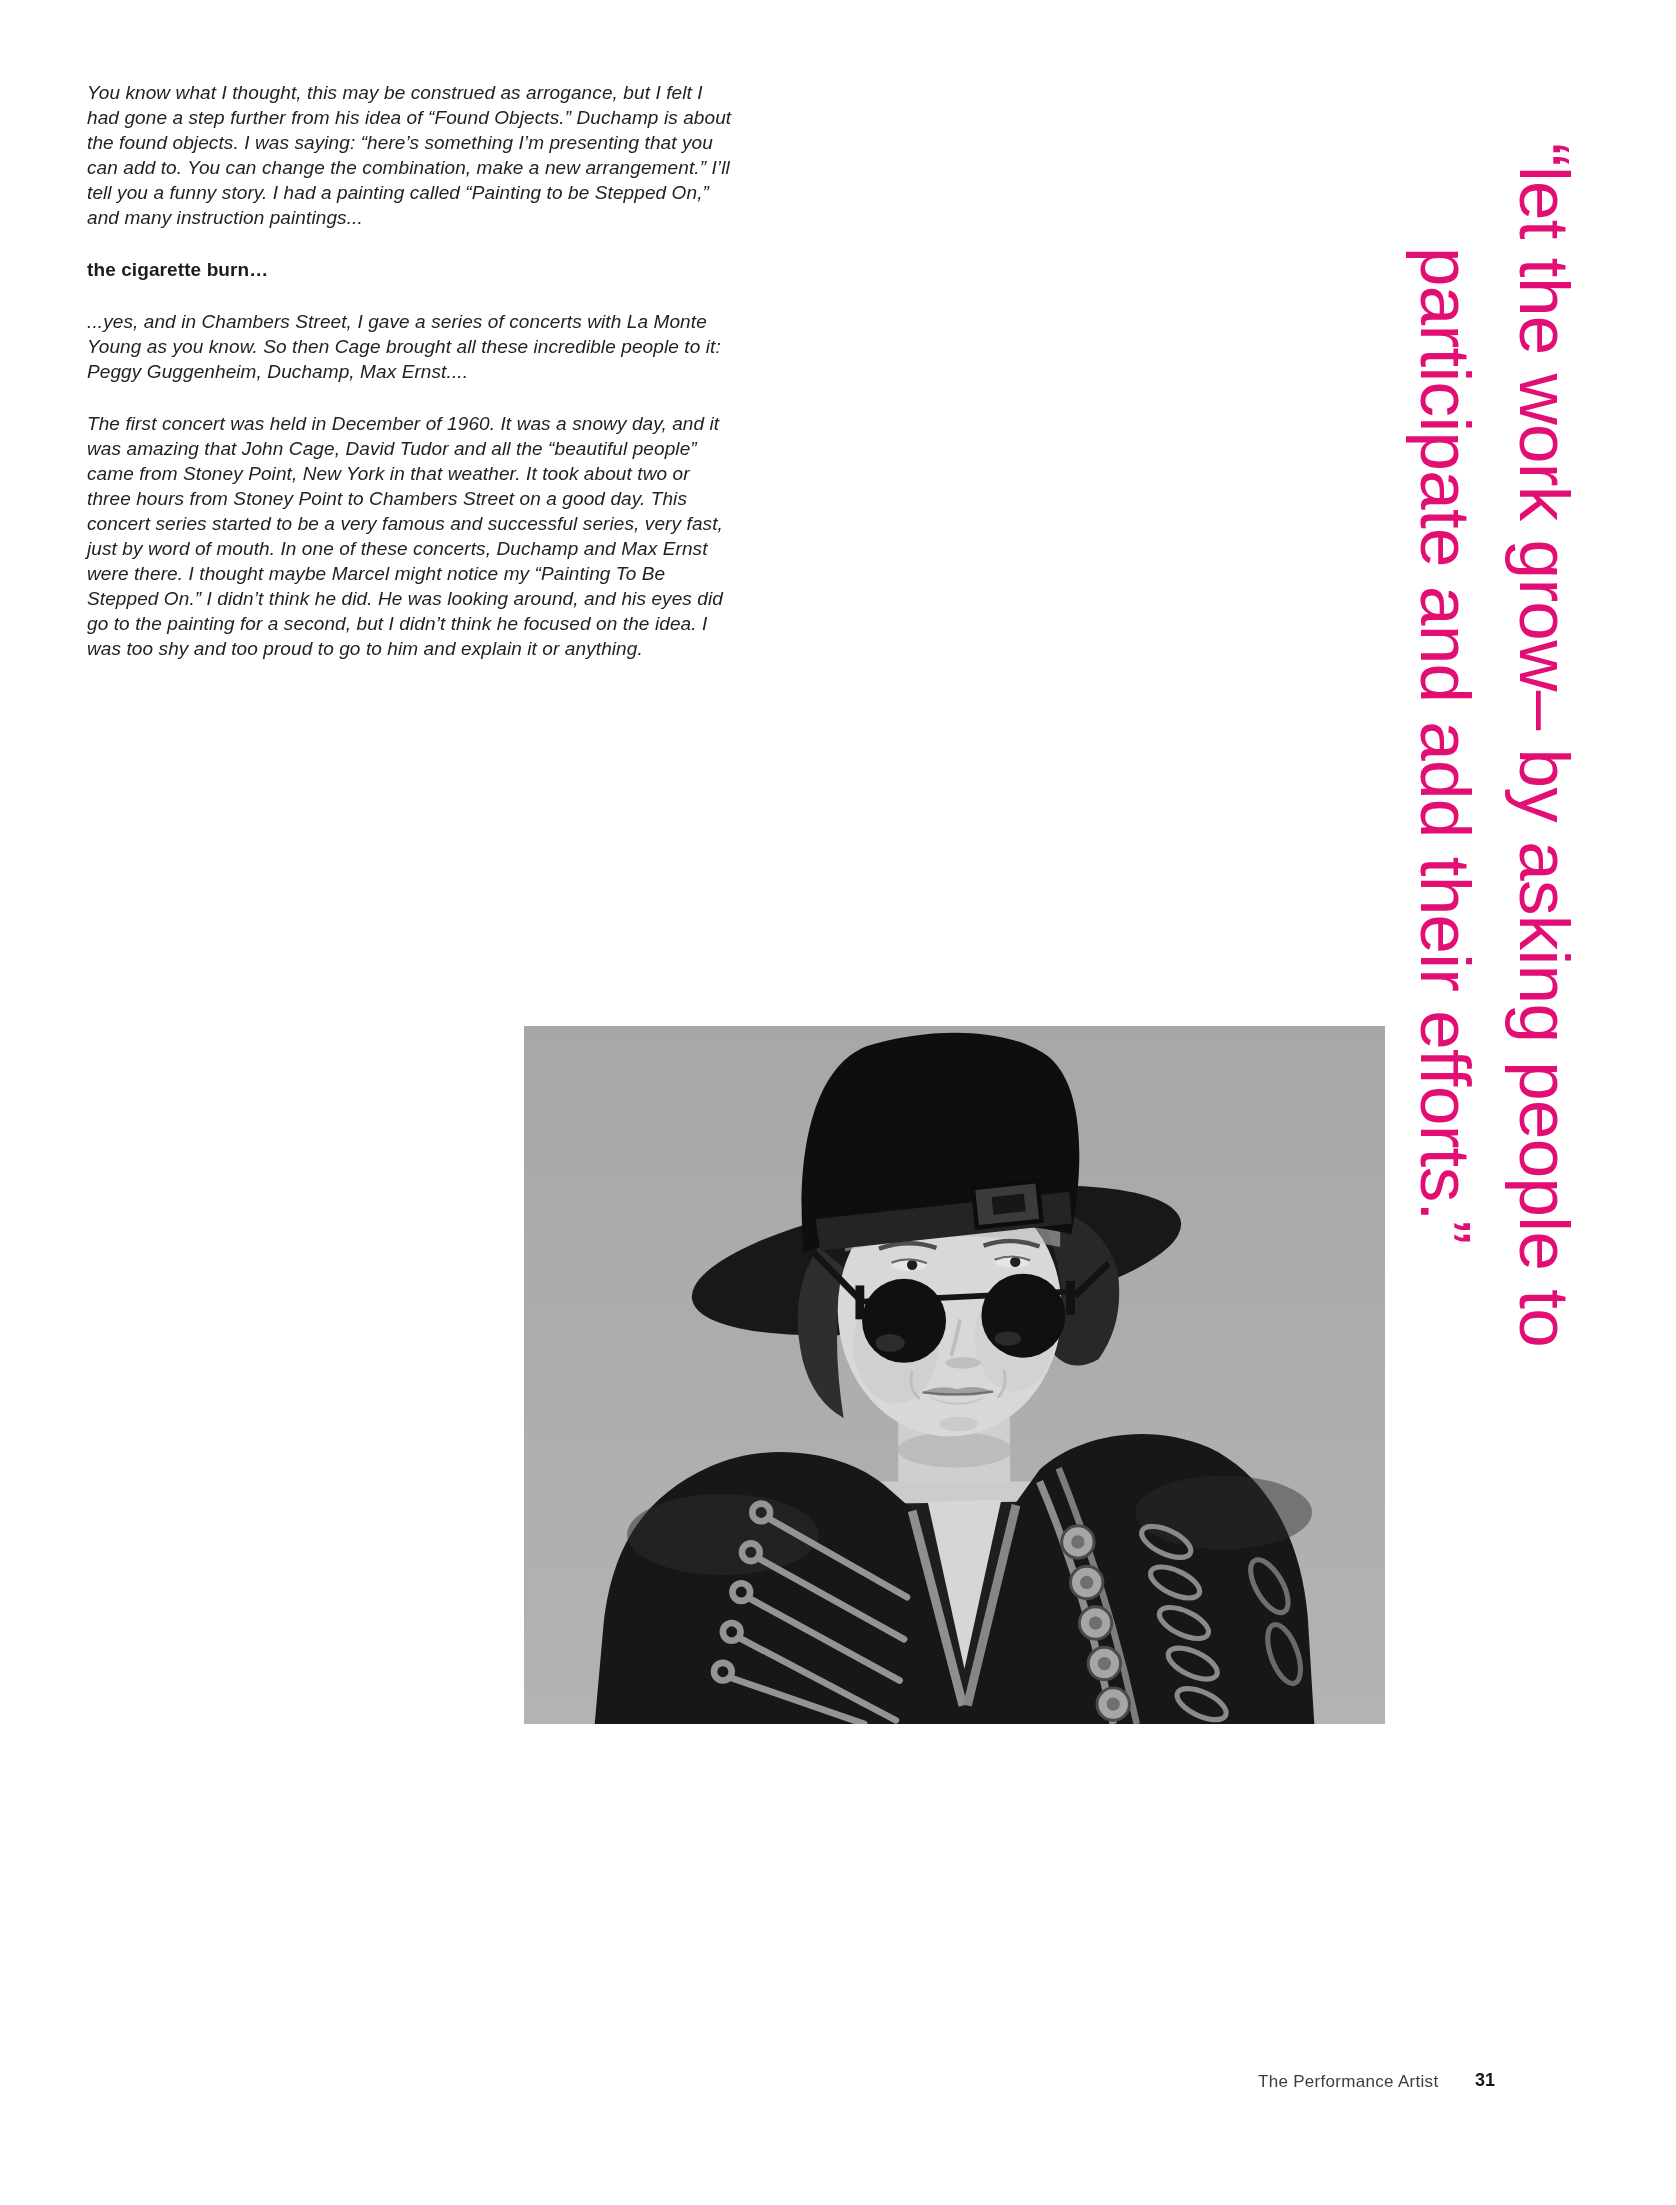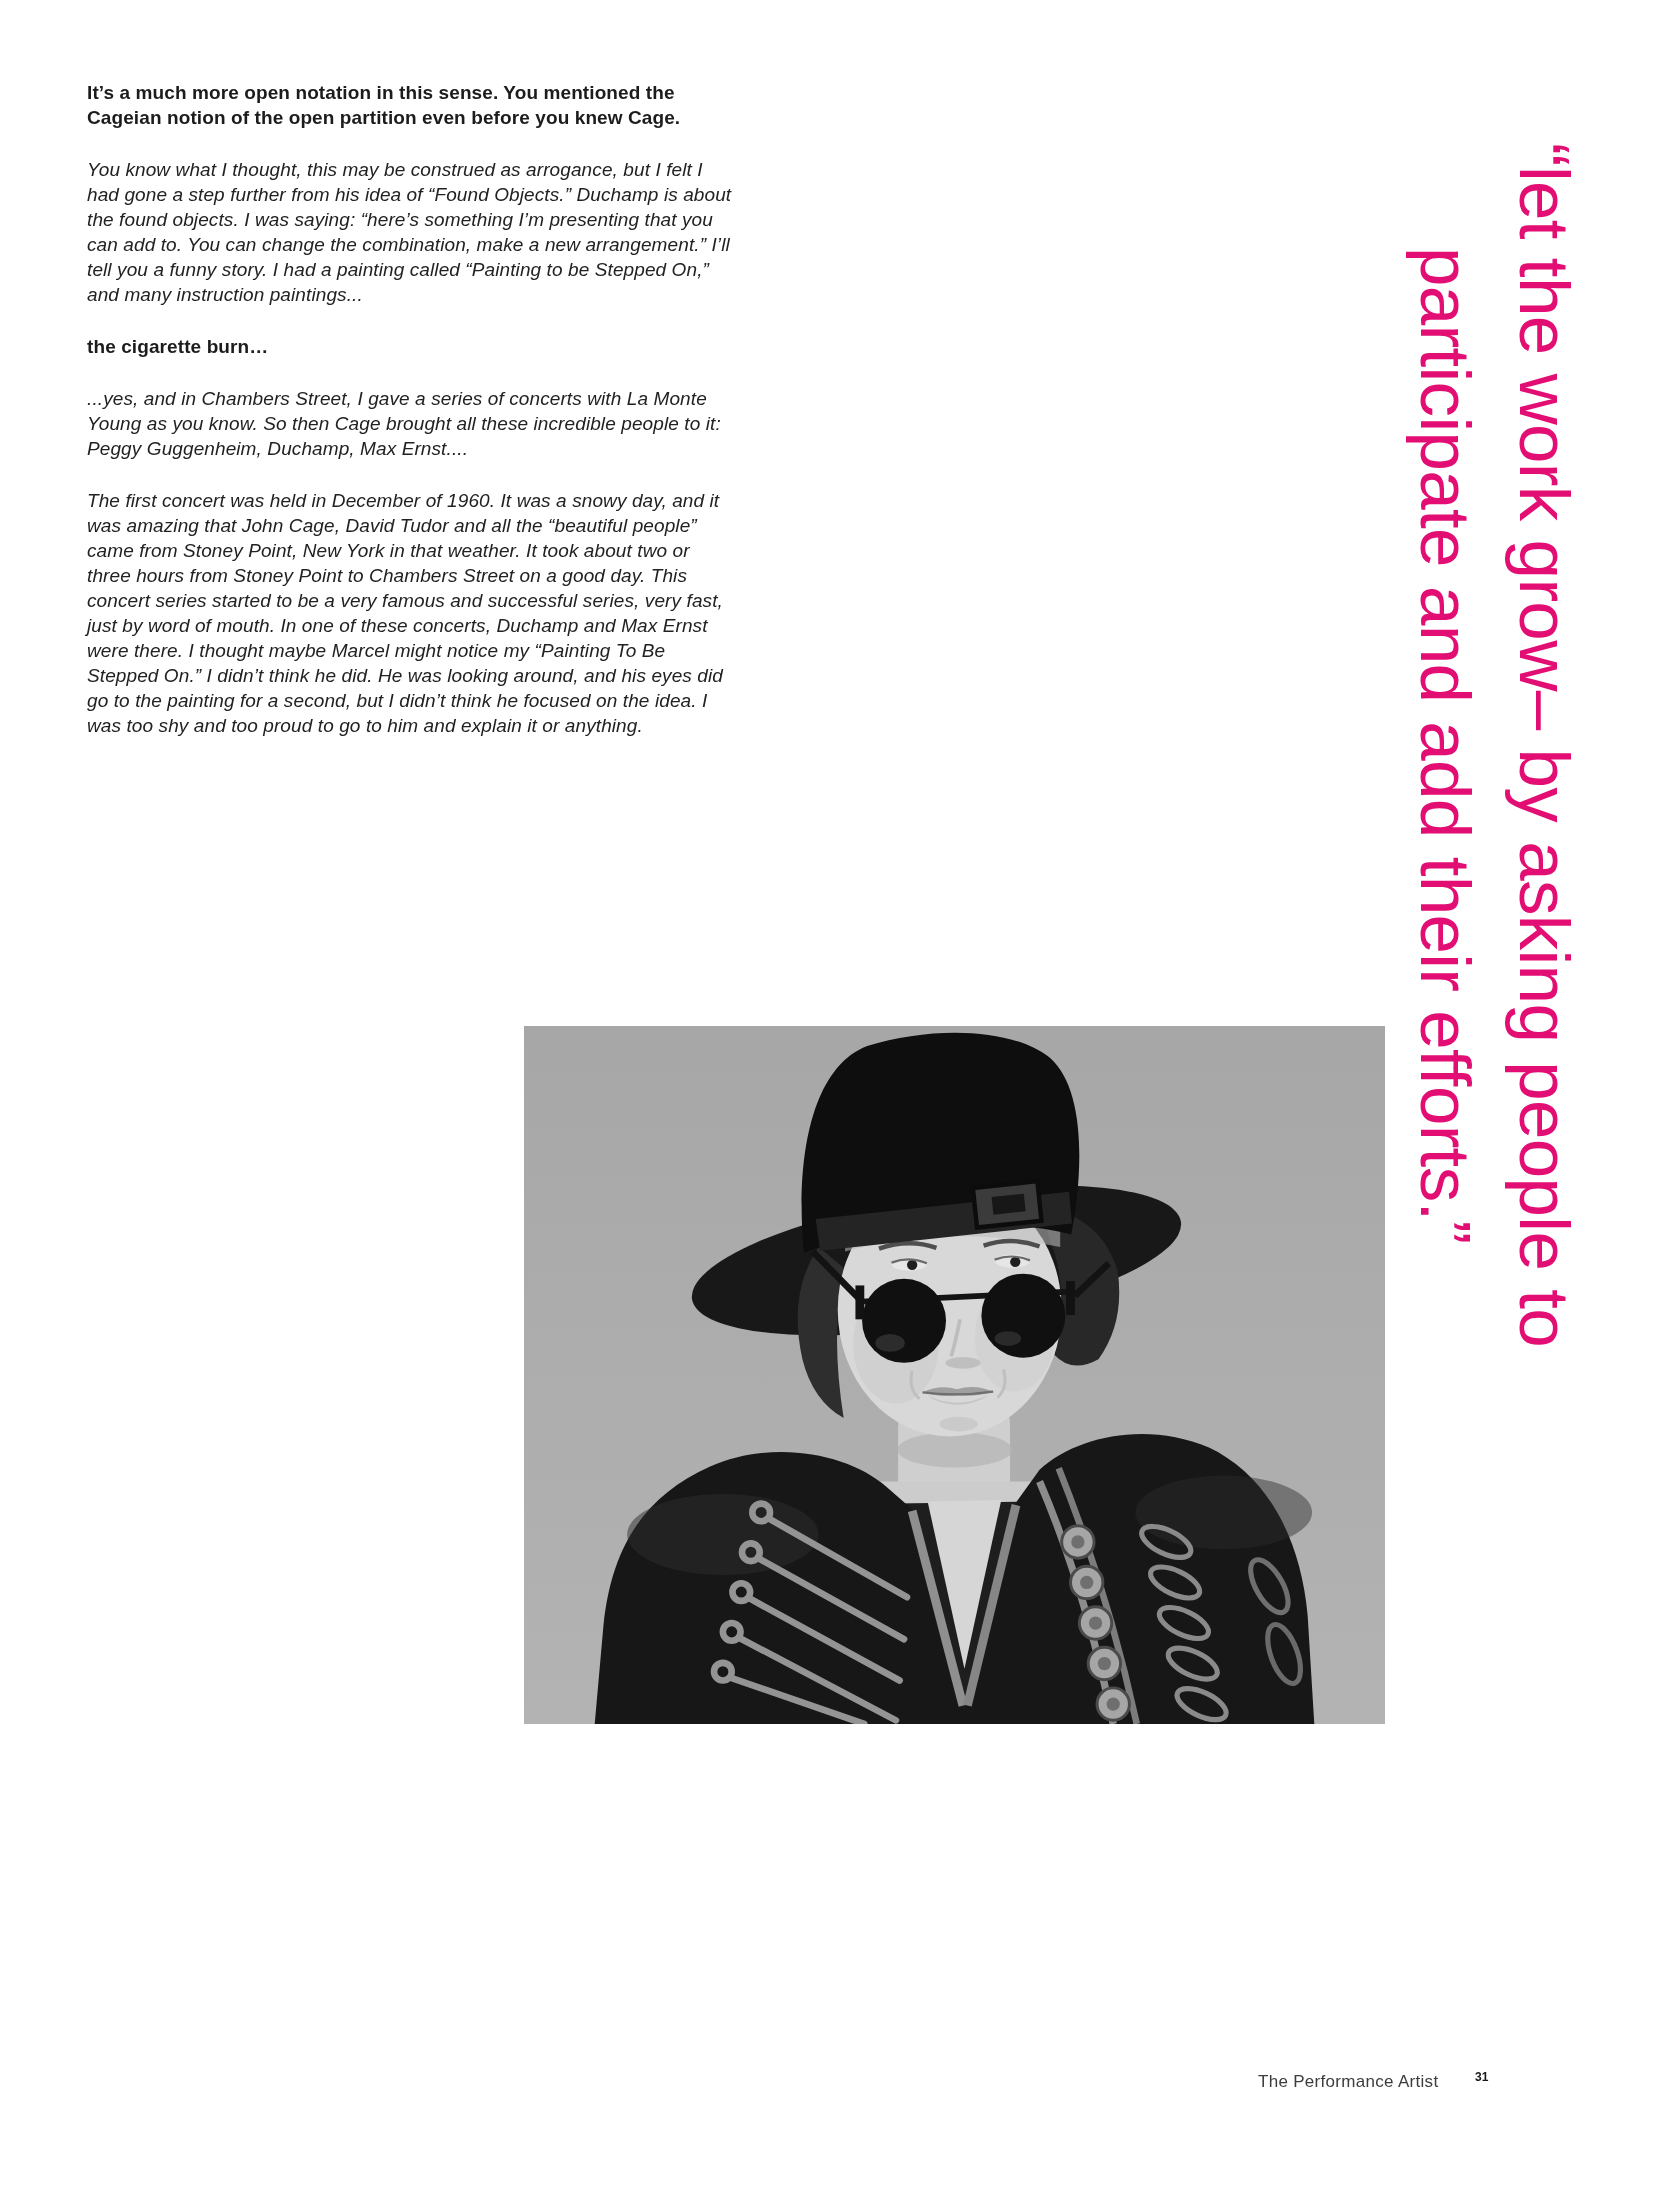--- a/index.html
+++ b/index.html
@@ -18,30 +18,29 @@
               font-size:71px;font-weight:400;letter-spacing:-0.7px;}
   .pq-line{line-height:99px;white-space:nowrap;}
 
   
   .photo{position:absolute;left:524px;top:1026px;width:861px;height:698px;margin:0;}
   .photo svg{display:block;width:100%;height:100%;}
 
   
   .footer-section{position:absolute;left:1258px;top:2072px;font-size:17px;
                   letter-spacing:0.3px;color:#3d3d3d;}
-  .footer-page{position:absolute;left:1475px;top:2070px;font-size:12px;
+  .footer-page{position:absolute;left:1475px;top:2070px;font-size:18px;
                font-weight:700;color:#161616;}
 </style>
 </head>
 <body>
 
 <div class="page">
 
   <section class="article">
-    <p class="question">It’s a much more open notation in this sense. You mentioned the Cageian notion of the open partition even before you knew Cage.</p>
     <p class="answer">You know what I thought, this may be construed as arrogance, but I felt I had gone a step further from his idea of “Found Objects.” Duchamp is about the found objects. I was saying: “here’s something I’m presenting that you can add to. You can change the combination, make a new arrangement.” I’ll tell you a funny story. I had a painting called “Painting to be Stepped On,” and many instruction paintings...</p>
     <p class="question">the cigarette burn…</p>
     <p class="answer">...yes, and in Chambers Street, I gave a series of concerts with La Monte Young as you know. So then Cage brought all these incredible people to it: Peggy Guggenheim, Duchamp, Max Ernst....</p>
     <p class="answer">The first concert was held in December of 1960. It was a snowy day, and it was amazing that John Cage, David Tudor and all the “beautiful people” came from Stoney Point, New York in that weather. It took about two or three hours from Stoney Point to Chambers Street on a good day. This concert series started to be a very famous and successful series, very fast, just by word of mouth. In one of these concerts, Duchamp and Max Ernst were there. I thought maybe Marcel might notice my “Painting To Be Stepped On.” I didn’t think he did. He was looking around, and his eyes did go to the painting for a second, but I didn’t think he focused on the idea. I was too shy and too proud to go to him and explain it or anything.</p>
   </section>
 
   <aside class="pull-quote" style="color: rgb(226, 14, 116);">
     <div class="pq-line">“let the work grow– by asking people to</div>
     <div class="pq-line">participate and add their efforts.”</div>
   </aside>

